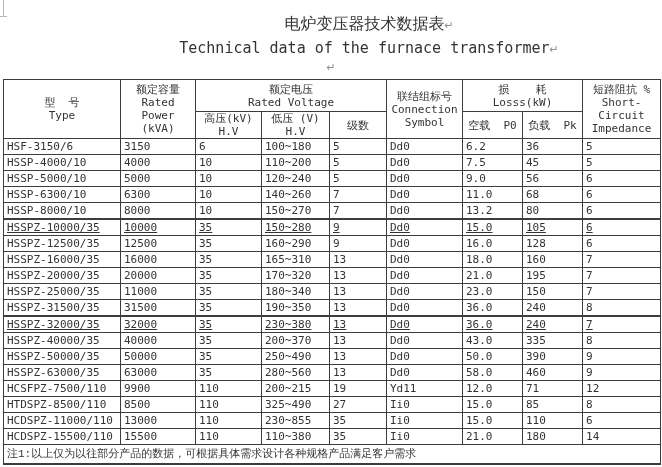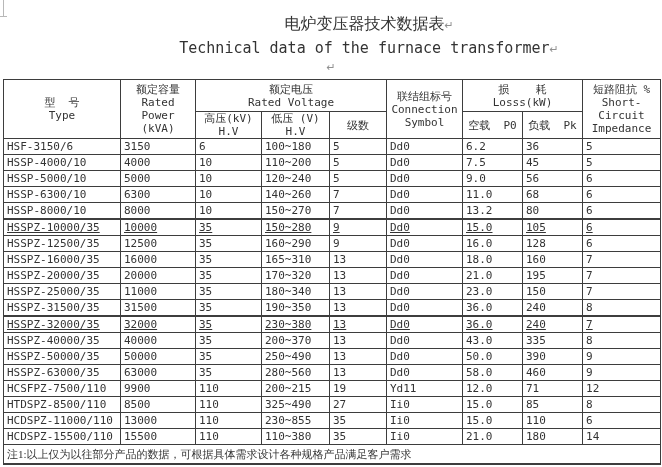--- a/index.html
+++ b/index.html
@@ -35,21 +35,21 @@
   }
   .data thead tr.h1 th { height:31px; }
   .data thead tr.h2 th { height:26px; }
   .data tbody td {
     height:15px; line-height:15px;
     white-space:nowrap; text-align:left; vertical-align:middle;
   }
   .data tbody tr.thick-top td { border-top-width:2px;text-decoration:underline; }
   .data tfoot td {
     height:18px; line-height:18px; white-space:nowrap;
-    font-family:Liberation Serif, serif;
+    font-family:Liberation Mono, monospace;
     border-bottom-width:2px;
   }
 </style>
 </head>
 <body>
 
 <div class="corner-mark">
   <div class="v"></div>
     <div class="h"></div>
 </div>

